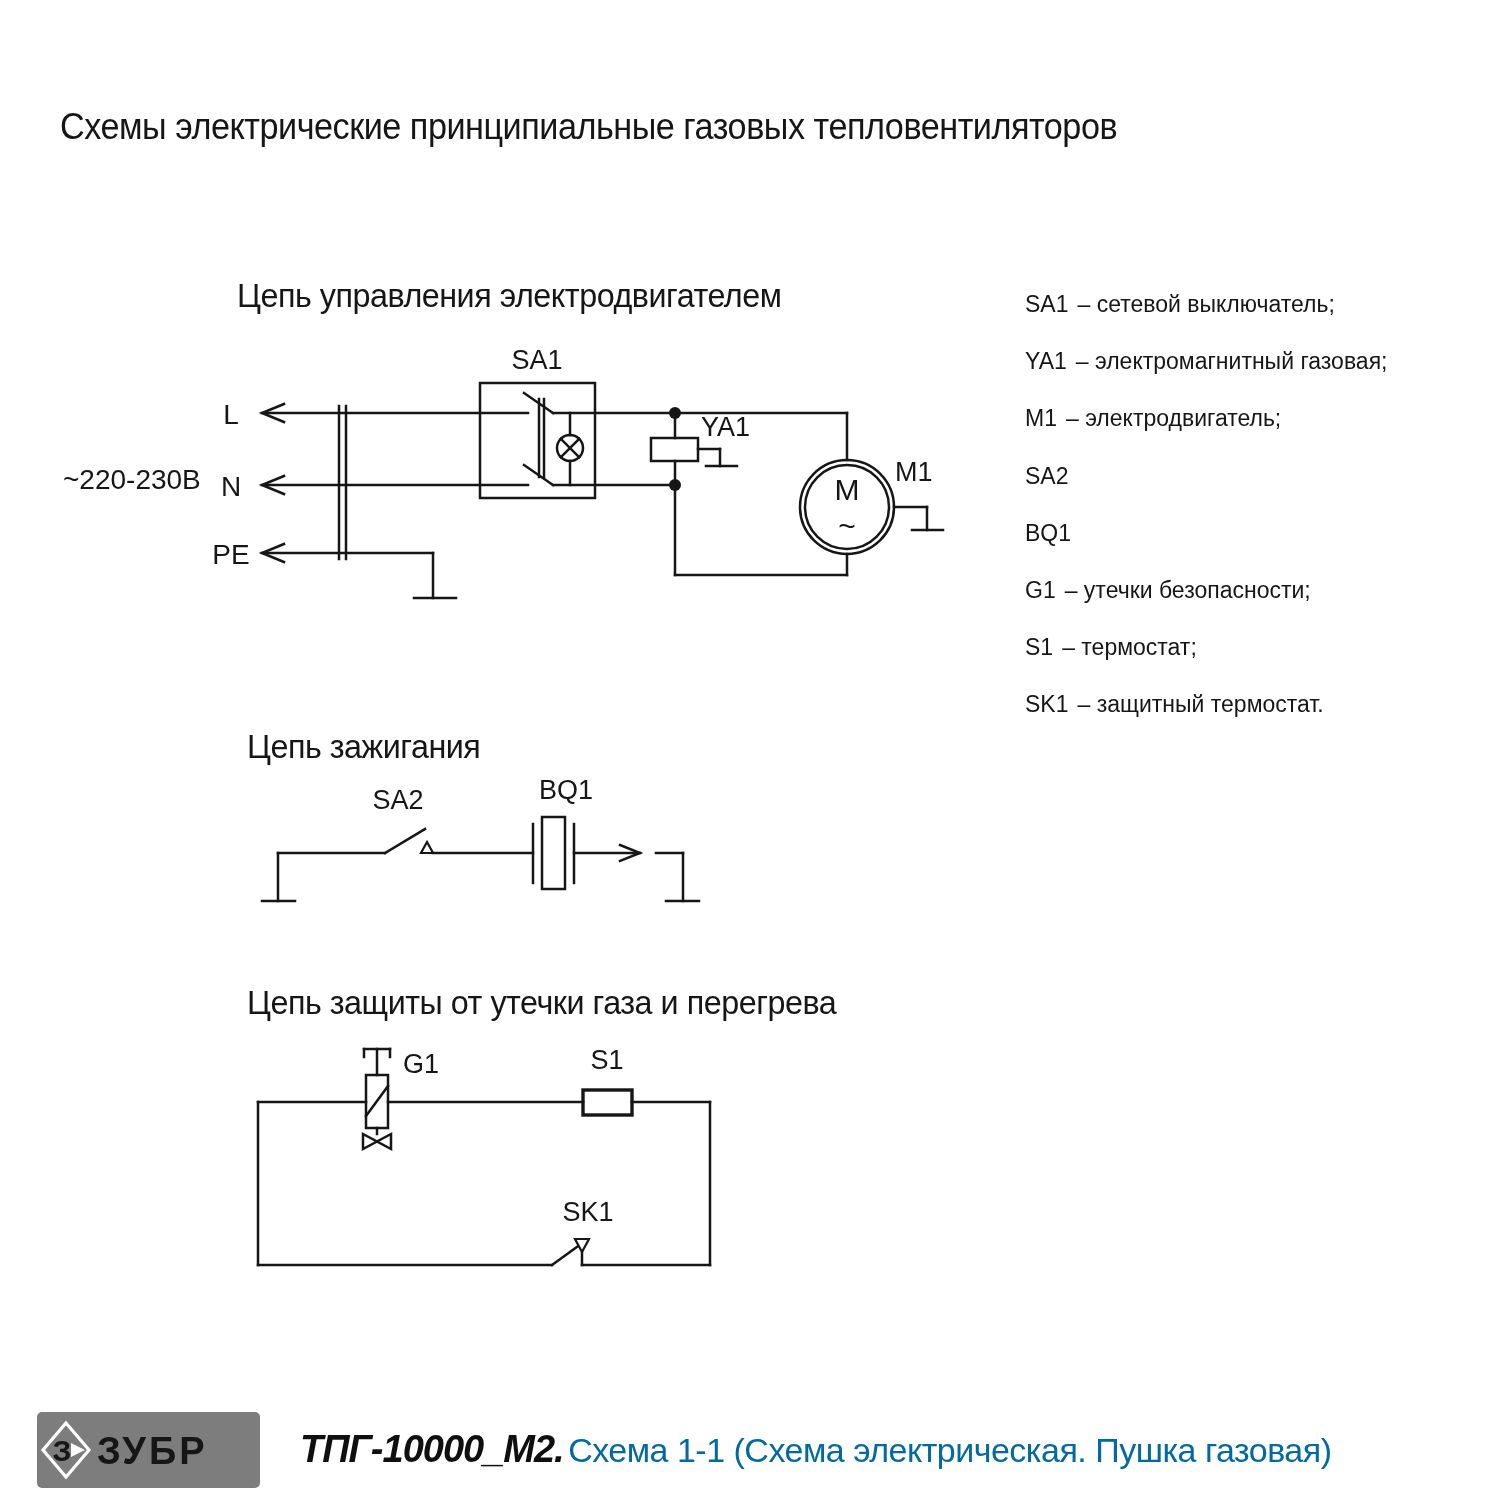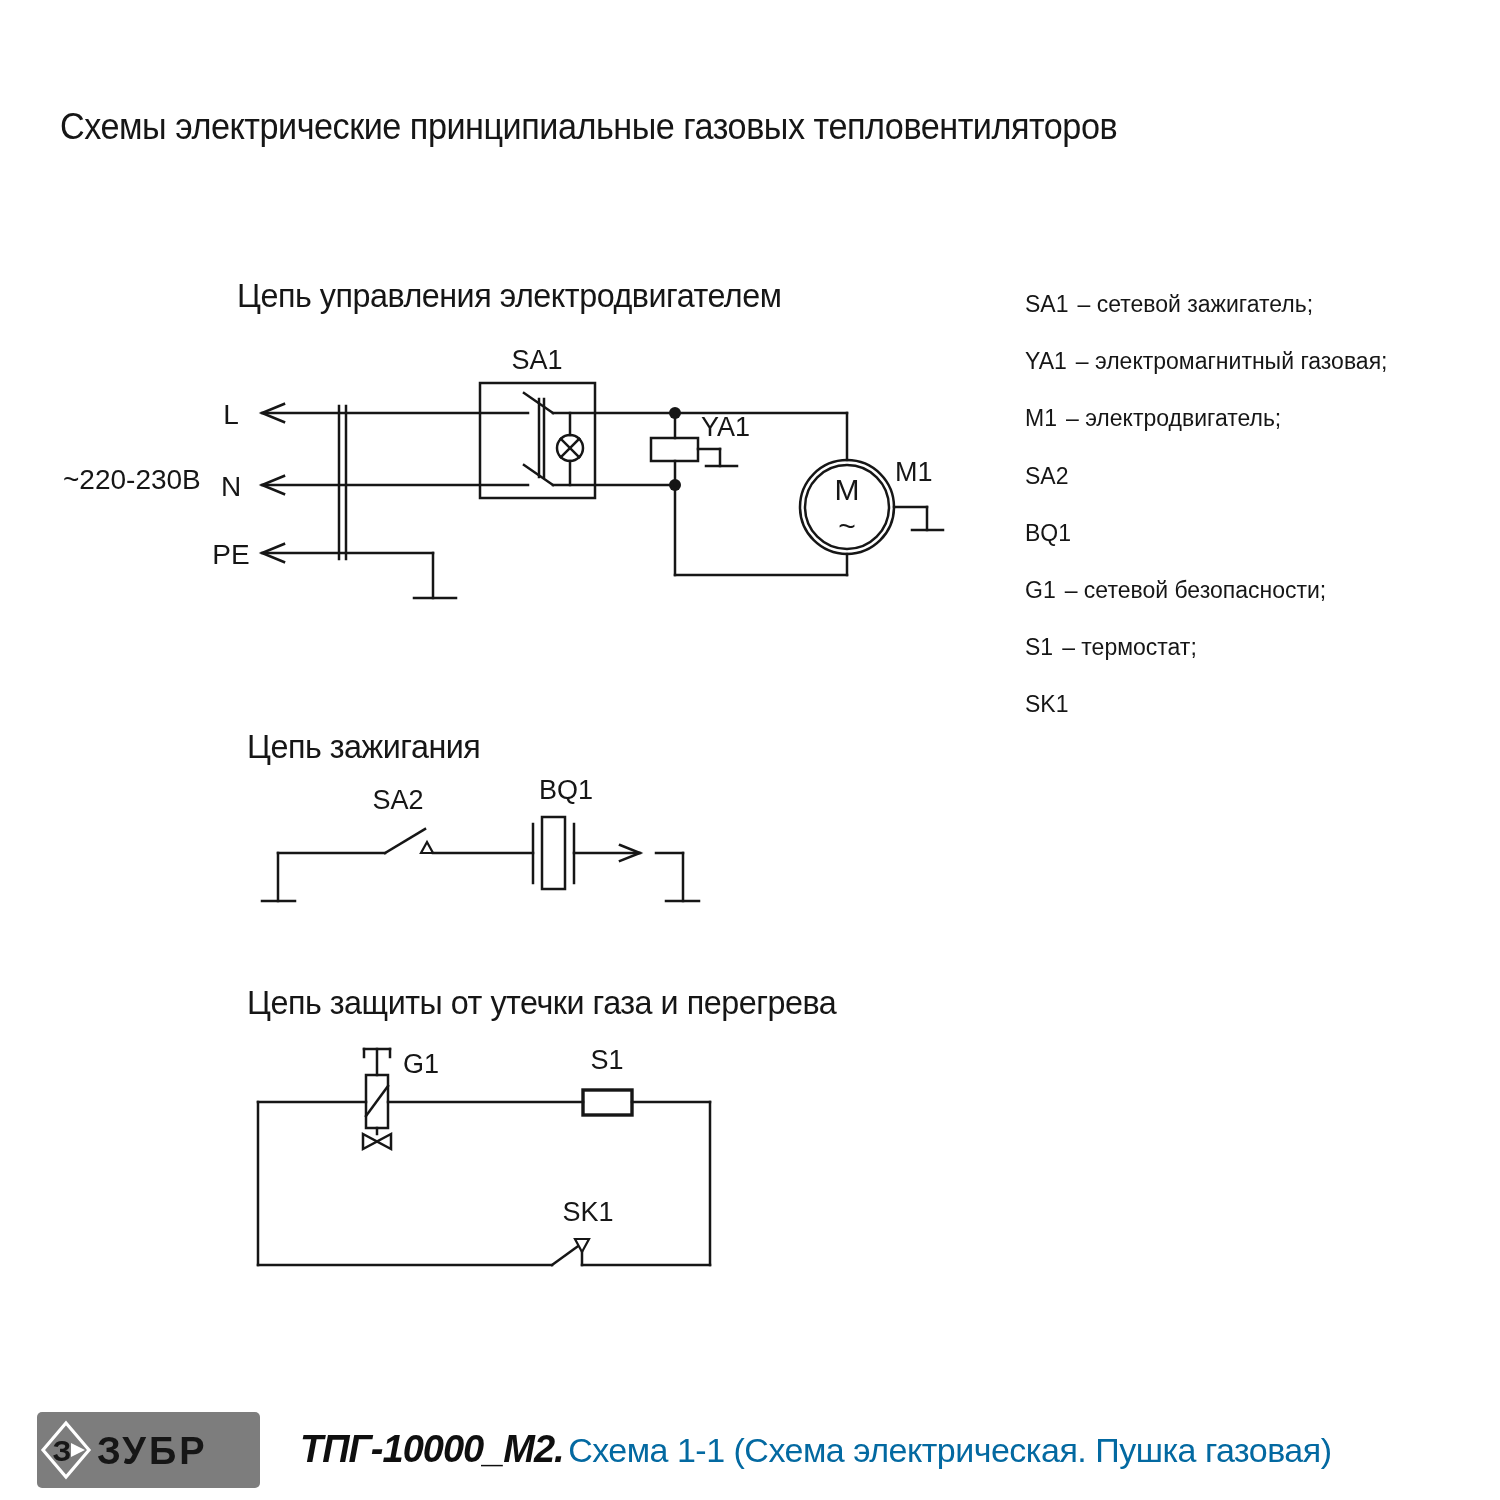--- a/index.html
+++ b/index.html
@@ -123,46 +123,47 @@
     <text x="847" y="536" text-anchor="middle" font-size="30">~</text>
     <text class="lbl2" x="231" y="424" text-anchor="middle">L</text>
     <text class="lbl2" x="231" y="496" text-anchor="middle">N</text>
     <text class="lbl2" x="231" y="564" text-anchor="middle">PE</text>
     <text class="lbl2" x="63" y="489">~220-230В</text>
   </svg>
 
   <div class="abs legend">
     <div class="legend-row">
       <span>SA1</span>
-      <span>– сетевой зажигатель;</span>
+      <span>– сетевой выключатель;</span>
     </div>
     <div class="legend-row">
       <span>YA1</span>
       <span>– электромагнитный газовая;</span>
     </div>
     <div class="legend-row">
       <span>M1</span>
       <span>– электродвигатель;</span>
     </div>
     <div class="legend-row">
       <span>SA2</span>
     </div>
     <div class="legend-row">
       <span>BQ1</span>
     </div>
     <div class="legend-row">
       <span>G1</span>
-      <span>– сетевой безопасности;</span>
+      <span>– утечки безопасности;</span>
     </div>
     <div class="legend-row">
       <span>S1</span>
       <span>– термостат;</span>
     </div>
     <div class="legend-row">
       <span>SK1</span>
+      <span>– защитный термостат.</span>
     </div>
   </div>
 
   <div class="abs section-title" id="title-ignite">Цепь зажигания</div>
 
   <svg class="circuit" style="left:230px;top:760px" width="480" height="160" viewBox="230 760 480 160">
 
     <g class="stroke">
       <line x1="262" y1="901" x2="295" y2="901"></line>
       <line x1="278" y1="901" x2="278" y2="853"></line>

